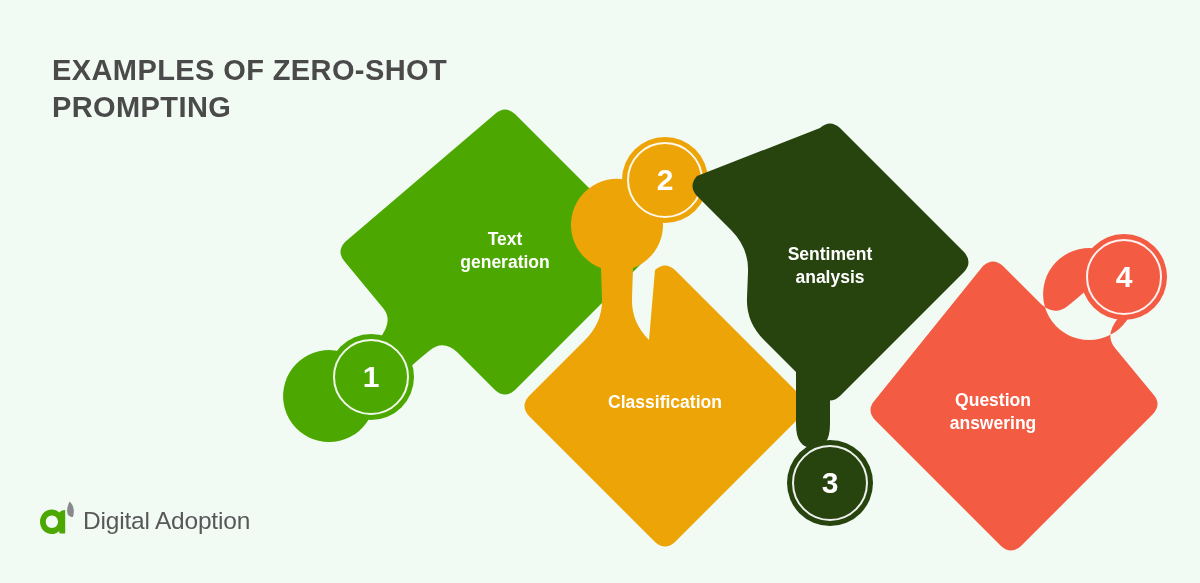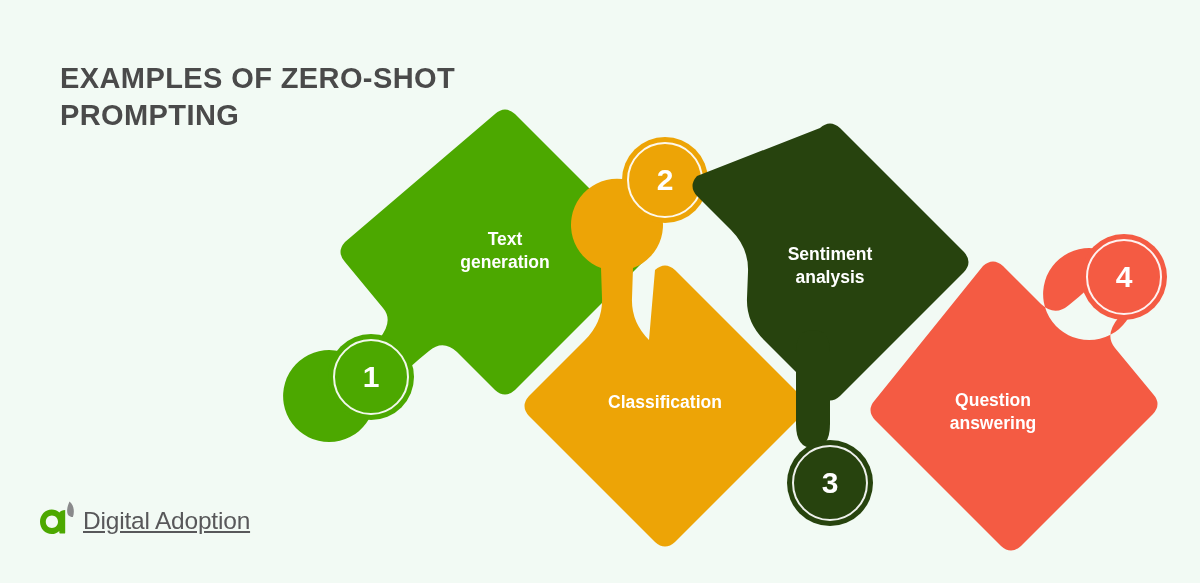--- a/index.html
+++ b/index.html
@@ -26,21 +26,21 @@
     left: 44px;
     top: 44px;
     width: 430px;
     font-family: "Liberation Sans", sans-serif;
     font-size: 29px;
     font-weight: bold;
     line-height: 1.28;
     letter-spacing: 0.4px;
     color: #4a4a4a;
     text-transform: uppercase;
-    margin: 16px;
+    margin: 8px;
     white-space: pre-line;
   }
   .stage {
     position: absolute;
     left: 0;
     top: 0;
     width: 1200px;
     height: 583px;
   }
   .stage svg {
@@ -83,21 +83,20 @@
     height: 42px;
     display: block;
   }
   .logo-text {
     font-family: "Liberation Sans", sans-serif;
     font-size: 24.5px;
     font-weight: normal;
     color: #58585a;
     letter-spacing: -0.2px;
     line-height: 1;
-    text-decoration: underline;
   }
 </style>
 </head>
 <body>
 
 <div class="infographic">
 
   <h1 class="title">EXAMPLES OF ZERO-SHOT
 PROMPTING</h1>
 

